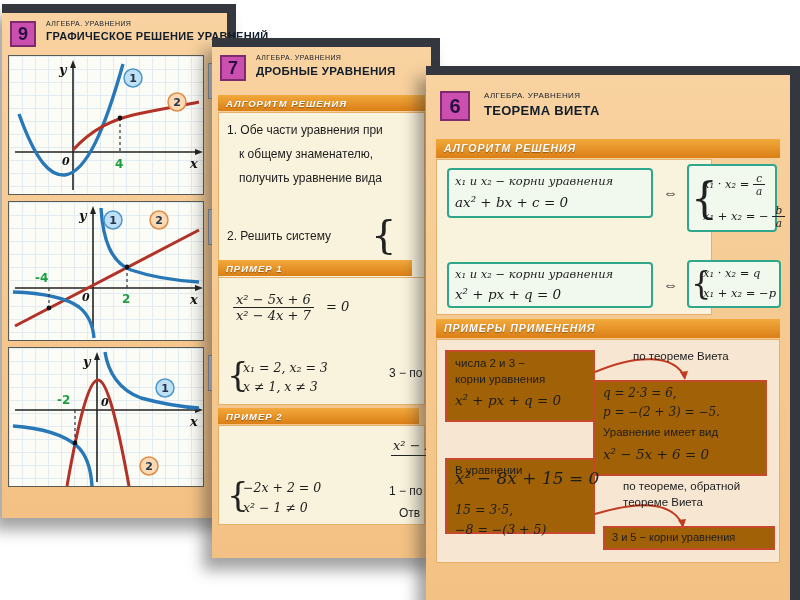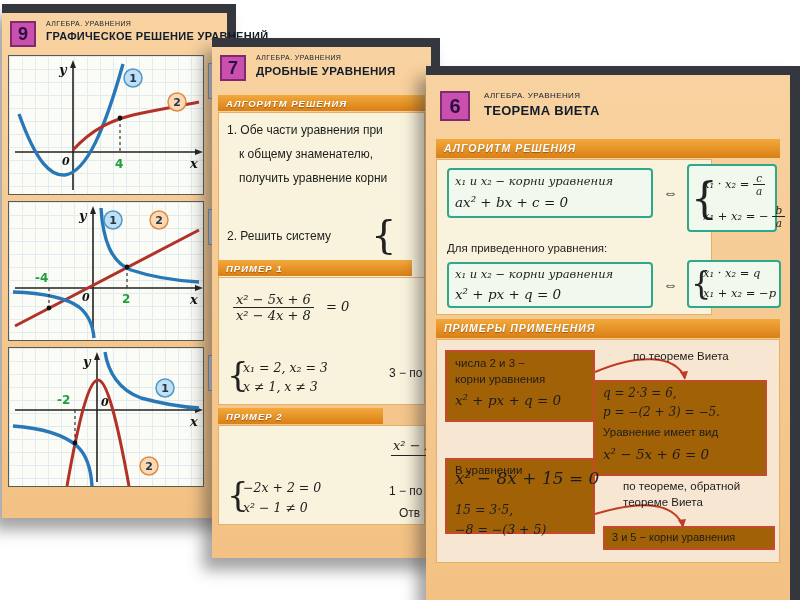--- a/index.html
+++ b/index.html
@@ -140,42 +140,42 @@
   <div class="card" style="width:219px;height:511px">
     <div class="badge" style="left:8px;top:8px;width:26px;height:26px;font-size:18px;line-height:23px">7</div>
     <div class="subject" style="left:44px;top:7px">АЛГЕБРА. УРАВНЕНИЯ</div>
     <div class="title" style="left:44px;top:18px;font-size:11.5px">ДРОБНЫЕ УРАВНЕНИЯ</div>
 
     <div class="banner" style="left:6px;top:48px;width:207px;height:16px">АЛГОРИТМ РЕШЕНИЯ</div>
 
     <div class="panel" style="left:6px;top:65px;width:207px;height:173px;font-size:12px">
       <div class="mtext" style="left:8px;top:10px">1. Обе части уравнения при</div>
       <div class="mtext" style="left:20px;top:34px">к общему знаменателю,</div>
-      <div class="mtext" style="left:20px;top:58px">получить уравнение корни</div>
+      <div class="mtext" style="left:20px;top:58px">получить уравнение вида</div>
       <div class="mtext" style="left:8px;top:116px">2. Решить систему</div>
       <div class="brace" style="left:152px;top:98px;font-size:40px">{</div>
     </div>
 
     <div class="banner" style="left:6px;top:213px;width:194px;height:16px">ПРИМЕР 1</div>
 
     <div class="panel" style="left:6px;top:230px;width:207px;height:128px">
       <div class="mtext mathit" style="left:14px;top:14px;font-size:13px">
         <span class="frac">
             <span class="num">x² − 5x + 6</span>
-            <span class="den">x² − 4x + 8</span>
+            <span class="den">x² − 4x + 7</span>
           </span>
         <span style="margin-left:8px">= 0</span>
       </div>
       <div class="brace" style="left:8px;top:76px;font-size:34px">{</div>
       <div class="mtext mathit" style="left:24px;top:82px;font-size:12.5px">x₁ = 2, x₂ = 3</div>
       <div class="mtext mathit" style="left:24px;top:101px;font-size:12.5px">x ≠ 1, x ≠ 3</div>
       <div class="mtext" style="left:170px;top:88px;font-size:12px">3 − по</div>
     </div>
 
-    <div class="banner" style="left:6px;top:361px;width:165px;height:16px">ПРИМЕР 2</div>
+    <div class="banner" style="left:6px;top:361px;width:201px;height:16px">ПРИМЕР 2</div>
 
     <div class="panel" style="left:6px;top:378px;width:207px;height:100px">
       <div class="mtext mathit" style="left:172px;top:12px;font-size:13px;border-bottom:1.5px solid #222;padding:0 2px 2px 2px">x² − 2</div>
       <div class="brace" style="left:8px;top:48px;font-size:34px">{</div>
       <div class="mtext mathit" style="left:24px;top:54px;font-size:12.5px">−2x + 2 = 0</div>
       <div class="mtext mathit" style="left:24px;top:74px;font-size:12.5px">x² − 1 ≠ 0</div>
       <div class="mtext" style="left:170px;top:58px;font-size:12px">1 − по</div>
       <div class="mtext" style="left:180px;top:80px;font-size:12px">Отв</div>
     </div>
   </div>
@@ -205,21 +205,20 @@
             </span>
         </div>
         <div class="mtext mathit" style="left:14px;top:38px;font-size:11.5px">
           <span>x₁ + x₂ = −</span>
           <span class="frac" style="font-size:10.5px">
               <span class="num">b</span>
               <span class="den">a</span>
             </span>
         </div>
       </div>
-      <div class="mtext" style="left:10px;top:82px;font-size:11.5px">Для приведенного уравнения:</div>
       <div class="greenbox" style="left:10px;top:102px;width:206px;height:46px">
         <div class="mtext mathit" style="left:6px;top:3px;font-size:11.5px">x₁ и x₂ − корни уравнения</div>
         <div class="mtext mathit" style="left:6px;top:22px;font-size:13.5px">x² + px + q = 0</div>
       </div>
       <div class="iff" style="left:226px;top:116px;font-size:15px">⇔</div>
       <div class="greenbox" style="left:250px;top:100px;width:94px;height:48px">
         <div class="brace" style="left:2px;top:2px;font-size:32px">{</div>
         <div class="mtext mathit" style="left:14px;top:4px;font-size:11.5px">x₁ · x₂ = q</div>
         <div class="mtext mathit" style="left:14px;top:24px;font-size:11.5px">x₁ + x₂ = −p</div>
       </div>

